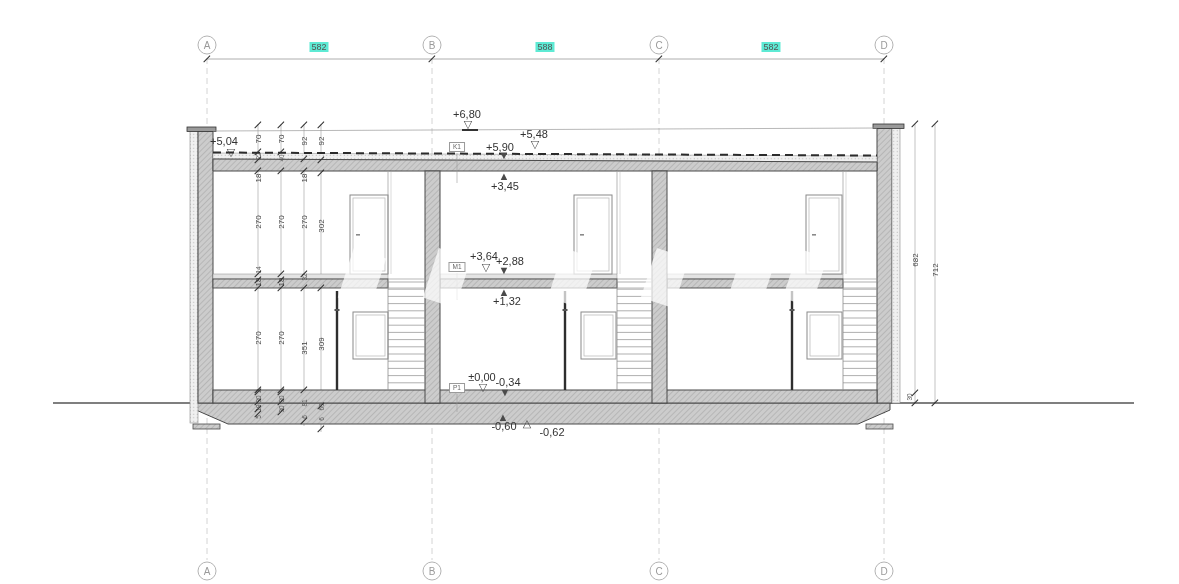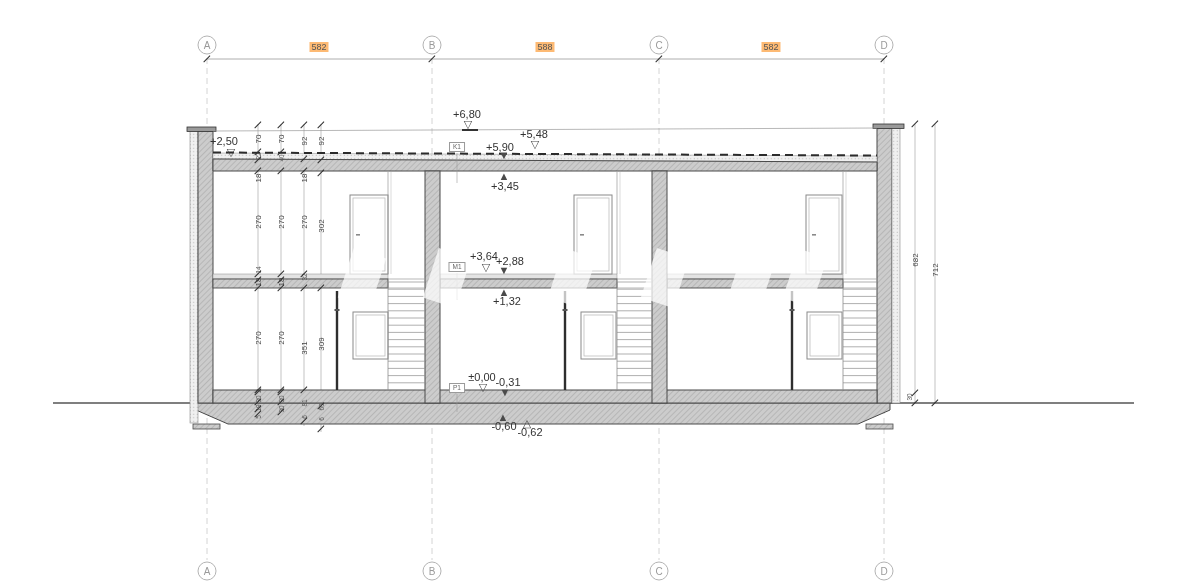--- a/index.html
+++ b/index.html
@@ -4,21 +4,21 @@
 <style>
   html,body{margin:0;padding:0;background:#fff;}
   #canvas{position:relative;width:1179px;height:584px;background:#fff;overflow:hidden;
           font-family:"Liberation Sans", sans-serif;}
   #structure{position:absolute;left:0;top:0;z-index:1;}
   .wm{position:absolute;z-index:2;background:rgba(255,255,255,0.72);pointer-events:none;}
   #anno{position:absolute;left:0;top:0;width:100%;height:100%;z-index:3;}
   .grid-circle{position:absolute;width:17px;height:17px;border:1px solid #b4b4b4;border-radius:50%;
     background:#fff;color:#9a9a9a;font-size:10px;line-height:17px;text-align:center;
     transform:translate(-50%,-50%);}
-  .span-label{position:absolute;transform:translate(-50%,-50%);font-size:9px;color:#555;background:#fdba74;padding:0 2px;}
+  .span-label{position:absolute;transform:translate(-50%,-50%);font-size:9px;color:#555;background:#5eead4;padding:0 2px;}
   .dim-label{position:absolute;transform:translate(-50%,-50%) rotate(-90deg);font-size:8px;color:#444;
     white-space:nowrap;letter-spacing:0px;}
   .dim-label.sm{font-size:6.5px;color:#555;}
   .tick{position:absolute;width:9px;height:1.4px;background:#2e2e2e;transform:translate(-50%,-50%) rotate(-45deg);}
   .elev-text{position:absolute;transform:translate(-50%,-50%);font-size:11px;color:#333;white-space:nowrap;}
   .elev-glyph{position:absolute;transform:translate(-50%,-50%);font-size:11px;color:#4a4a4a;line-height:10px;}
   .ref-box{position:absolute;transform:translate(-50%,-50%);border:1px solid #9a9a9a;background:#fff;
     font-size:6.5px;color:#666;padding:0px 3px;line-height:8px;}
 </style>
 </head>
@@ -276,40 +276,40 @@
       <div class="tick" style="left: 321px; top: 173px;"></div>
       <div class="tick" style="left: 321px; top: 288px;"></div>
       <div class="tick" style="left: 321px; top: 406px;"></div>
       <div class="tick" style="left: 321px; top: 429px;"></div>
       <div class="tick" style="left: 915px; top: 124px;"></div>
       <div class="tick" style="left: 915px; top: 393px;"></div>
       <div class="tick" style="left: 915px; top: 403px;"></div>
       <div class="tick" style="left: 935px; top: 124px;"></div>
       <div class="tick" style="left: 935px; top: 403px;"></div>
       <div class="elev-glyph" style="left: 231px; top: 152px;">▽</div>
-      <div class="elev-text" style="left: 224px; top: 141px;">+2,50</div>
+      <div class="elev-text" style="left: 224px; top: 141px;">+5,04</div>
       <div class="elev-glyph" style="left: 468px; top: 124px;">▽</div>
       <div class="elev-text" style="left: 467px; top: 114px;">+6,80</div>
       <div class="elev-glyph" style="left: 535px; top: 144px;">▽</div>
       <div class="elev-text" style="left: 534px; top: 134px;">+5,48</div>
       <div class="elev-glyph" style="left: 504px; top: 155px;">▼</div>
       <div class="elev-text" style="left: 500px; top: 147px;">+5,90</div>
       <div class="elev-glyph" style="left: 504px; top: 176px;">▲</div>
       <div class="elev-text" style="left: 505px; top: 186px;">+3,45</div>
       <div class="elev-glyph" style="left: 486px; top: 267px;">▽</div>
       <div class="elev-text" style="left: 484px; top: 256px;">+3,64</div>
       <div class="elev-glyph" style="left: 504px; top: 270px;">▼</div>
       <div class="elev-text" style="left: 510px; top: 261px;">+2,88</div>
       <div class="elev-glyph" style="left: 504px; top: 292px;">▲</div>
       <div class="elev-text" style="left: 507px; top: 301px;">+1,32</div>
       <div class="elev-glyph" style="left: 483px; top: 387px;">▽</div>
       <div class="elev-text" style="left: 482px; top: 377px;">±0,00</div>
       <div class="elev-glyph" style="left: 505px; top: 392px;">▼</div>
-      <div class="elev-text" style="left: 508px; top: 382px;">-0,31</div>
+      <div class="elev-text" style="left: 508px; top: 382px;">-0,34</div>
       <div class="elev-glyph" style="left: 503px; top: 417px;">▲</div>
       <div class="elev-text" style="left: 504px; top: 426px;">-0,60</div>
       <div class="elev-glyph" style="left: 527px; top: 423px;">△</div>
-      <div class="elev-text" style="left: 530px; top: 432px; text-align: right;">-0,62</div>
+      <div class="elev-text" style="left: 552px; top: 432px; text-align: right;">-0,62</div>
       <div class="ref-box" style="left: 457px; top: 147px;">K1</div>
       <div class="ref-box" style="left: 457px; top: 267px;">M1</div>
       <div class="ref-box" style="left: 457px; top: 388px;">P1</div>
     </div>
 </div>
 
 </body></html>

